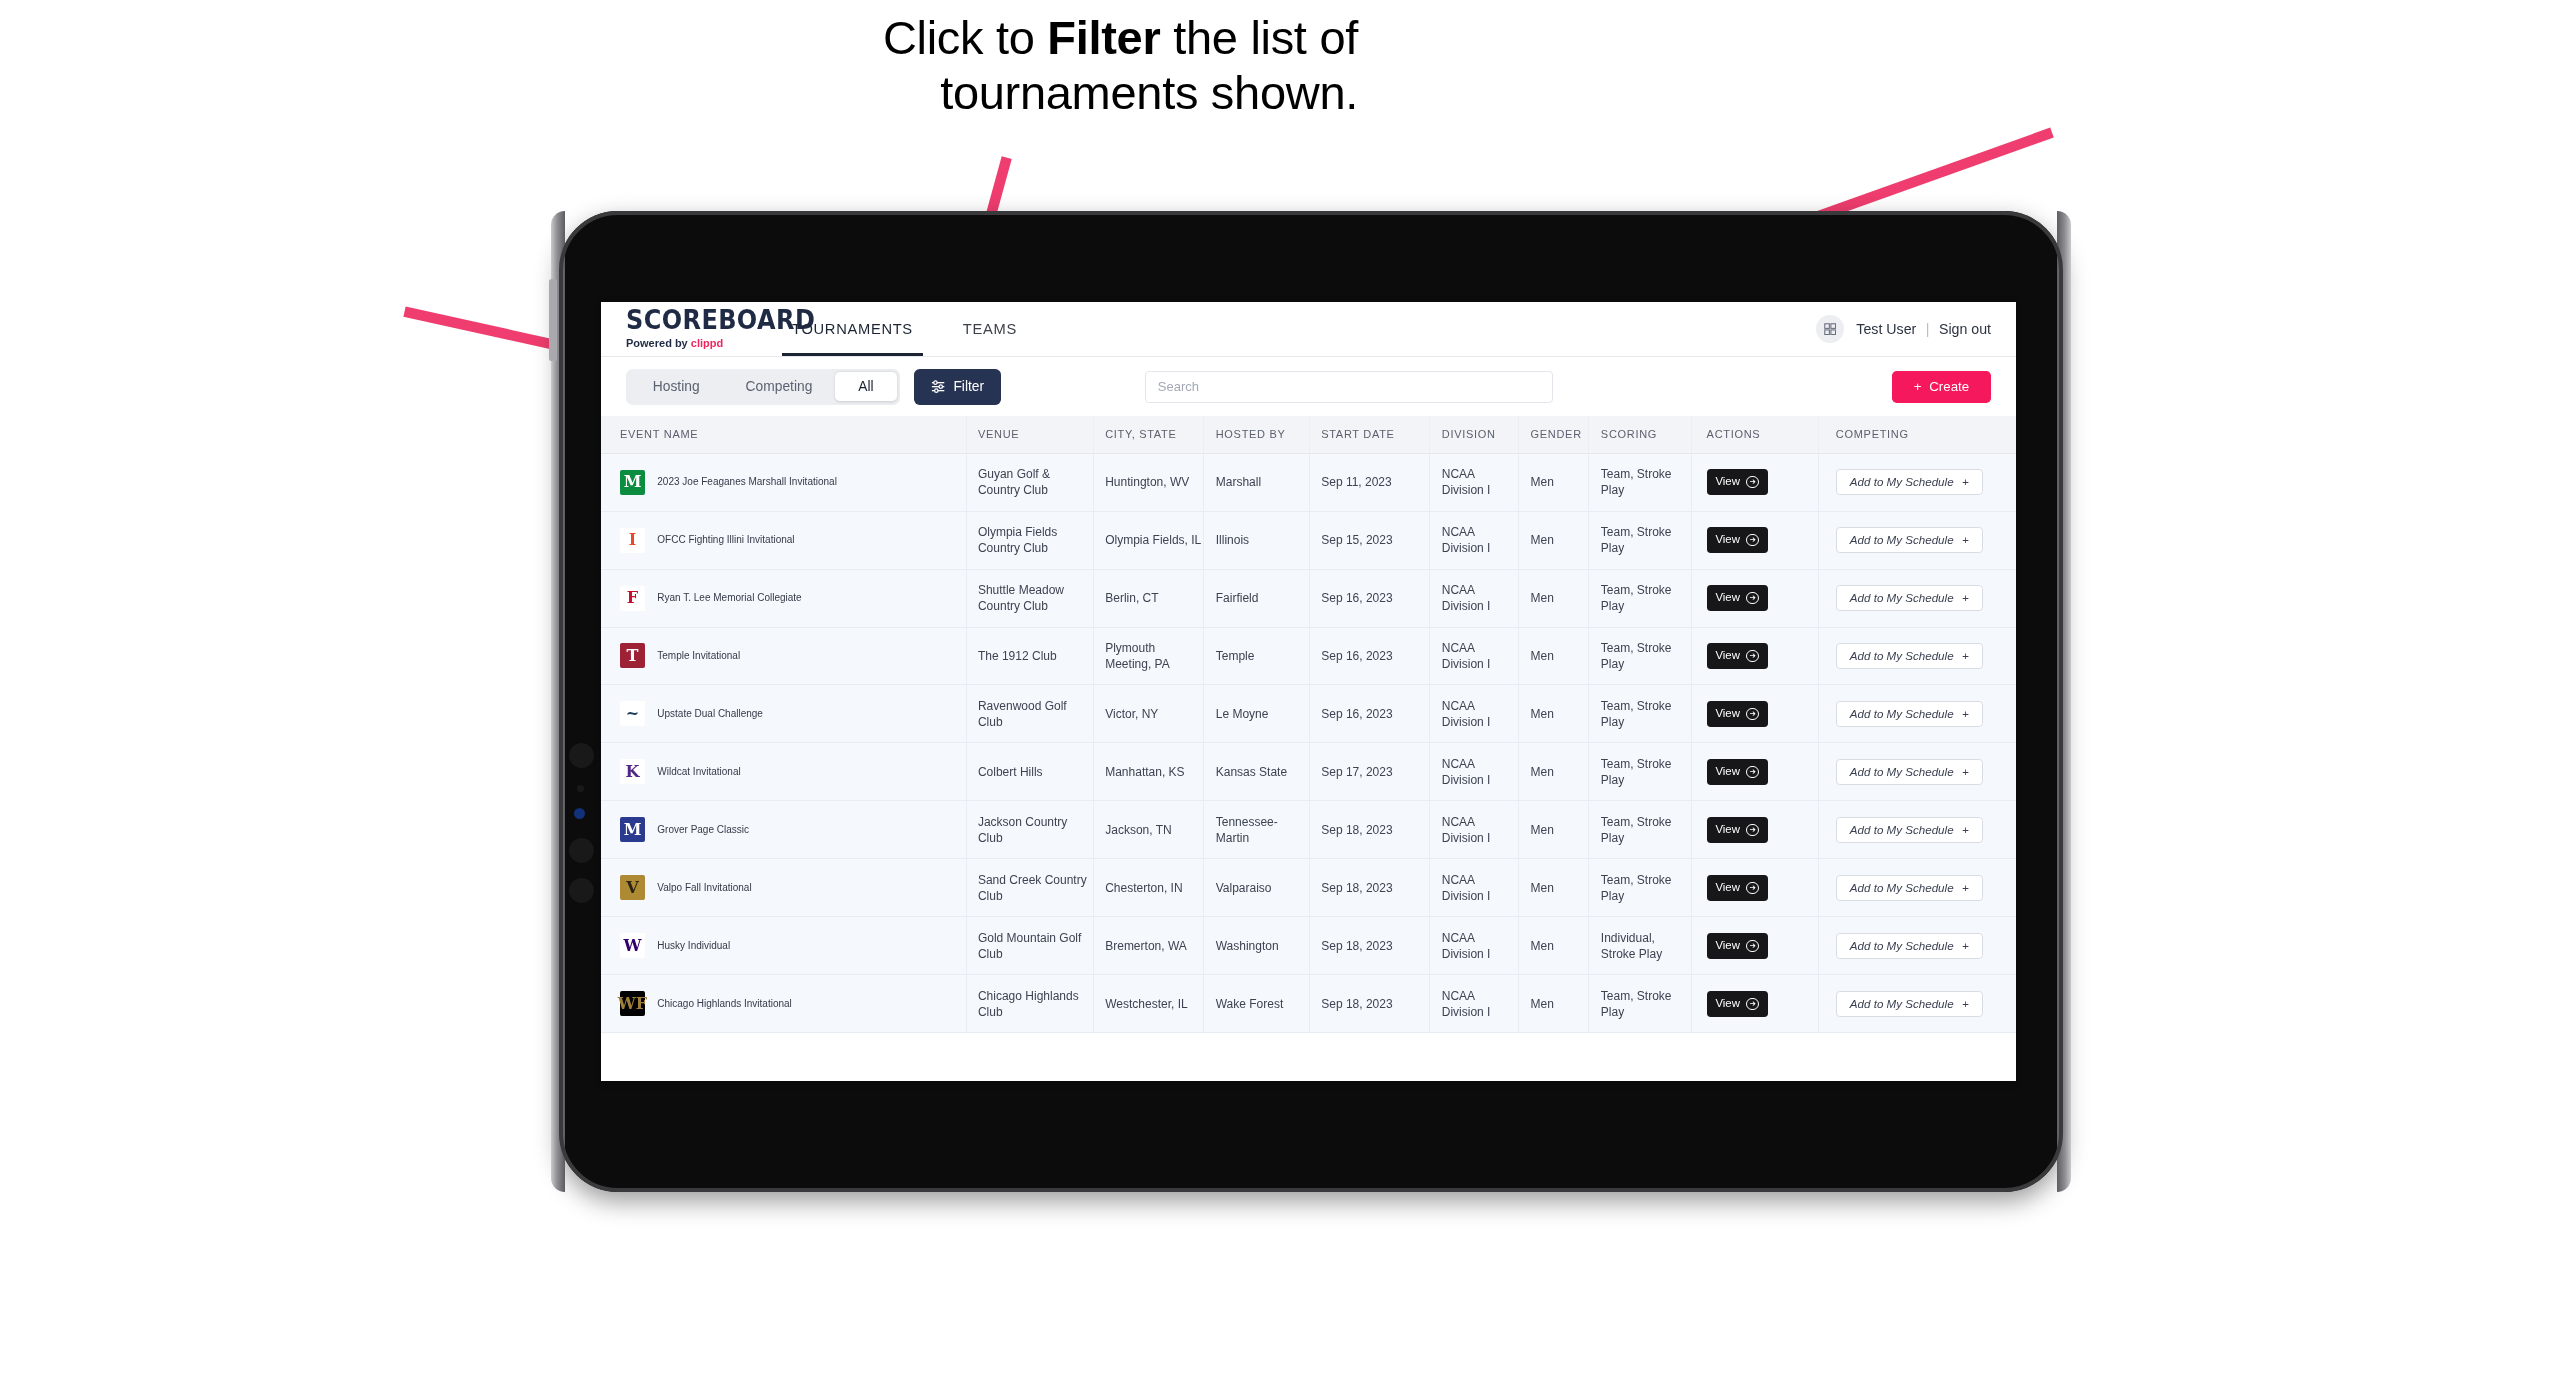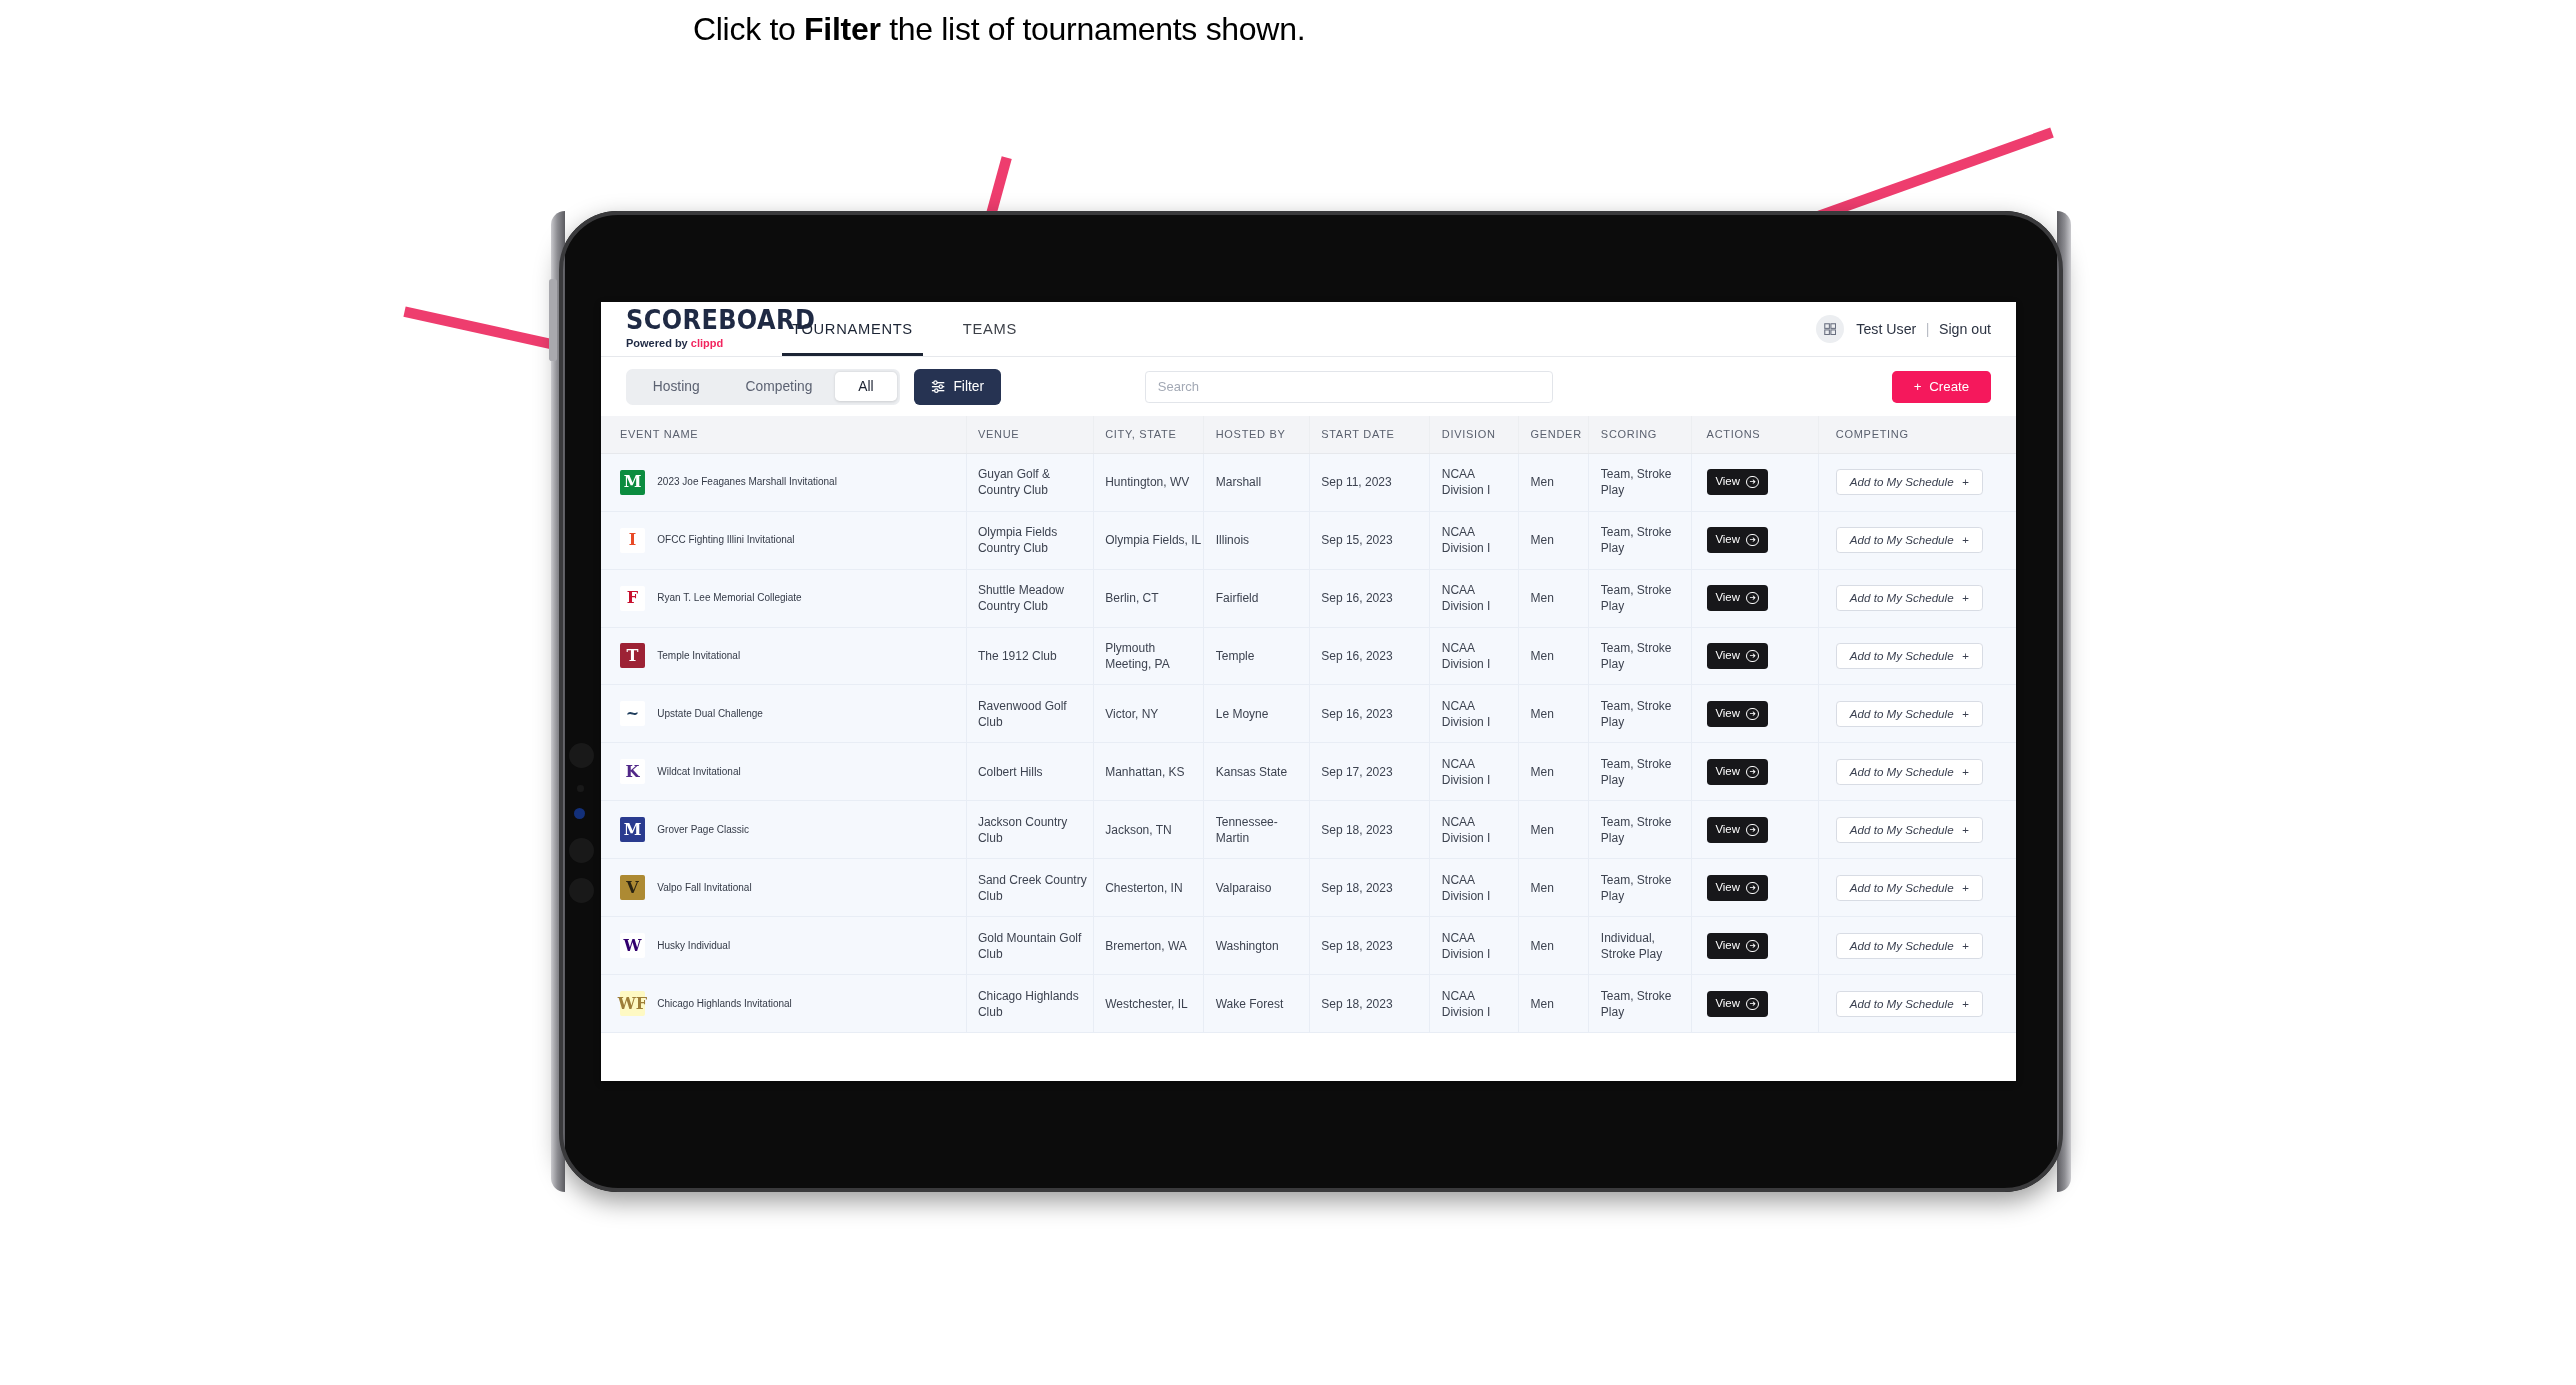--- a/index.html
+++ b/index.html
@@ -7,25 +7,26 @@
     width: 2576px; height: 1386px;
     background: #ffffff;
     font-family: "Liberation Sans", sans-serif;
     overflow: hidden;
   }
   .stage { position: relative; width: 2576px; height: 1386px; }
 
   
   .annot {
     position: absolute;
-    font-size: 32px;
+    font-size: 47px;
     line-height: 1.16;
     color: #000000;
     font-weight: 400;
     letter-spacing: -0.3px;
+    text-align: right;
   }
   .annot b { font-weight: 700; }
   #annot-all   { left: 0px;    top: 163px; width: 446px; }
   #annot-filter{ left: 693px;  top: 11.4px;  width: 665px; }
   #annot-search{ left: 2086px; top: 59px;  width: 446px; }
 
   .arrow { position: absolute; overflow: visible; }
 
   
   .tablet {
@@ -543,21 +544,21 @@
                   <span class="circ">➔</span>
                 </div></td>
               <td class="c-comp"><div class="add-btn">
                   <span>Add to My Schedule</span>
                   <span>+</span>
                 </div></td>
             </tr>
             <tr>
               <td class="c-name">
                 <div class="evt">
-                  <div class="logo" style="background:#fef9c3;color:#9e7e38">WF</div>
+                  <div class="logo" style="background:#000000;color:#9e7e38">WF</div>
                   <div class="evt-name">Chicago Highlands Invitational</div>
                 </div>
               </td>
               <td class="c-venue">Chicago Highlands Club</td>
               <td class="c-city">Westchester, IL</td>
               <td class="c-host">Wake Forest</td>
               <td class="c-date">Sep 18, 2023</td>
               <td class="c-div">NCAA Division I</td>
               <td class="c-gender">Men</td>
               <td class="c-score">Team, Stroke Play</td>

